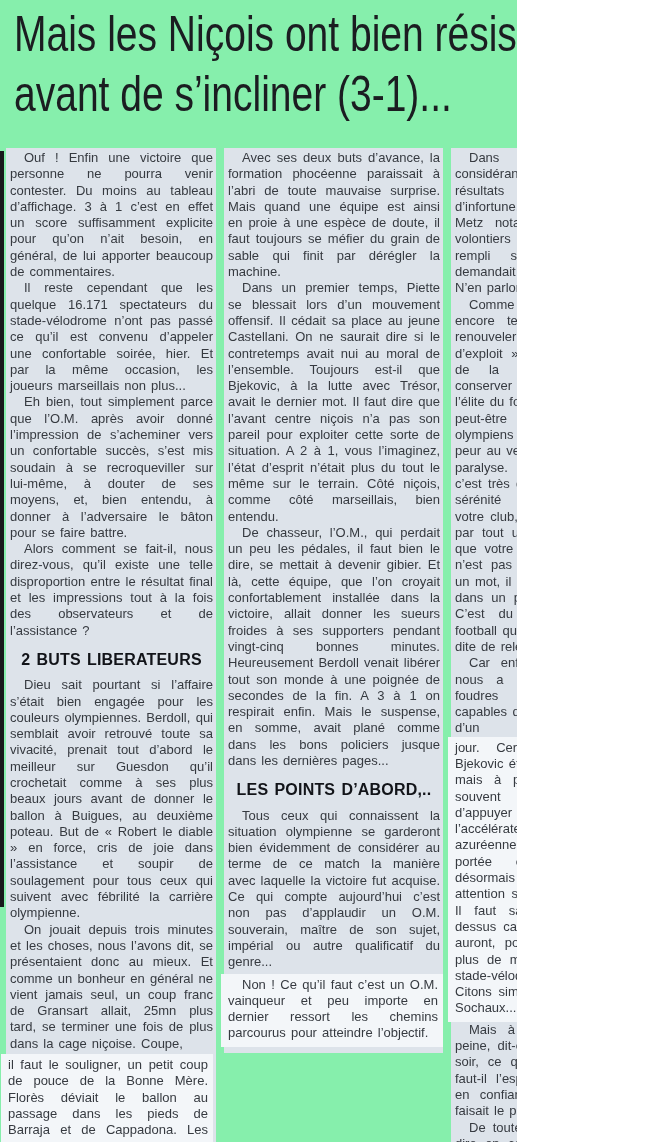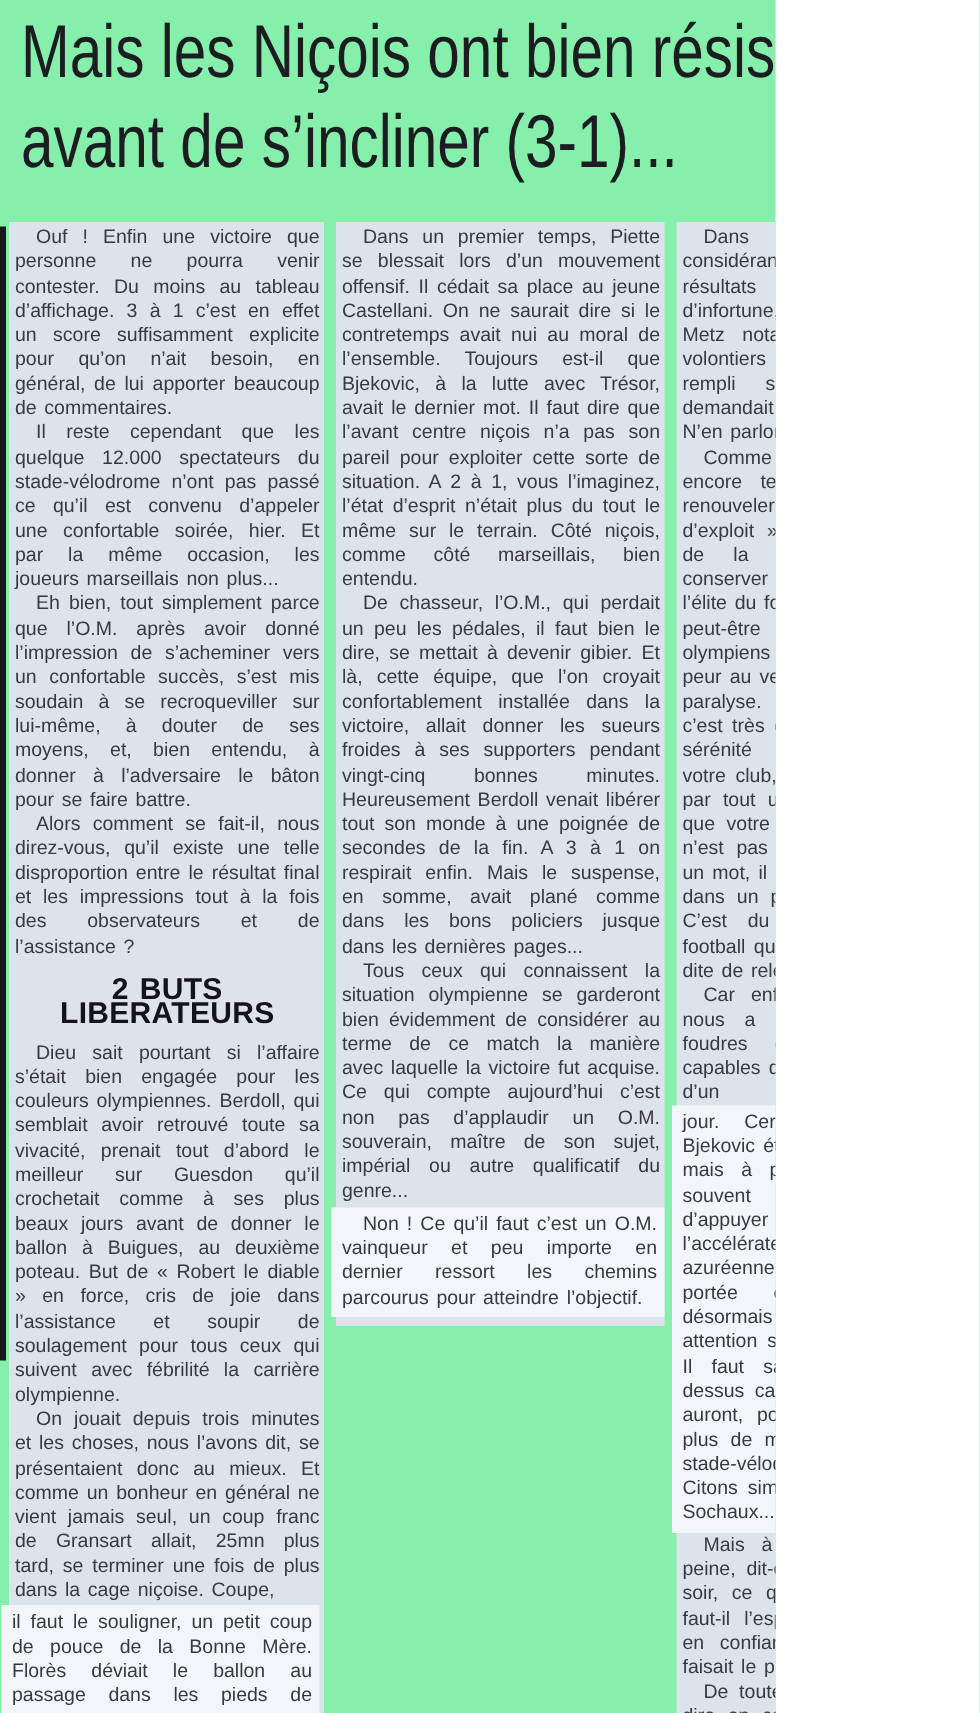--- a/index.html
+++ b/index.html
@@ -42,21 +42,21 @@
     padding:2px 3px 6px 4px;
   }
   .col-1{width:203px;}
   .col-2{width:212px;}
   .col-3{width:210px;}
   .para{margin:0;text-indent:14px;}
   .cont{text-indent:0;}
   .subhead{
     margin:13px 0 9px 0;
     text-align:center;
-    font-size:20px;
+    font-size:16px;
     font-weight:bold;
     letter-spacing:.2px;
     color:#121419;
     text-indent:0;
   }
   .hl-block{
     background:#f3f6f9;
     padding:3px 5px 5px 7px;
   }
   .hl-a{margin-left:-9px;margin-top:2px;}
@@ -84,33 +84,35 @@
 
   <h1 class="headline" style="margin:0;">
     <span class="hl-line">Mais les Niçois ont bien résisté</span><br>
     <span class="hl-line">avant de s’incliner (3-1)...</span>
   </h1>
 
   <div class="cols">
 
     <div class="col col-1">
       <p class="para">Ouf ! Enfin une victoire que personne ne pourra venir contester. Du moins au tableau d’affichage. 3 à 1 c’est en effet un score suffisamment explicite pour qu’on n’ait besoin, en général, de lui apporter beaucoup de commentaires.</p>
-      <p class="para">Il reste cependant que les quelque 12.000 spectateurs du stade-vélodrome n’ont pas passé ce qu’il est convenu d’appeler une confortable soirée, hier. Et par la même occasion, les joueurs marseillais non plus...</p>
+      <p class="para">Il reste cependant que les quelque 16.171 spectateurs du stade-vélodrome n’ont pas passé ce qu’il est convenu d’appeler une confortable soirée, hier. Et par la même occasion, les joueurs marseillais non plus...</p>
       <p class="para">Eh bien, tout simplement parce que l’O.M. après avoir donné l’impression de s’acheminer vers un confortable succès, s’est mis soudain à se recroqueviller sur lui-même, à douter de ses moyens, et, bien entendu, à donner à l’adversaire le bâton pour se faire battre.</p>
       <p class="para">Alors comment se fait-il, nous direz-vous, qu’il existe une telle disproportion entre le résultat final et les impressions tout à la fois des observateurs et de l’assistance ?</p>
       <h2 class="subhead">2 BUTS LIBERATEURS</h2>
       <p class="para">Dieu sait pourtant si l’affaire s’était bien engagée pour les couleurs olympiennes. Berdoll, qui semblait avoir retrouvé toute sa vivacité, prenait tout d’abord le meilleur sur Guesdon qu’il crochetait comme à ses plus beaux jours avant de donner le ballon à Buigues, au deuxième poteau. But de « Robert le diable » en force, cris de joie dans l’assistance et soupir de soulagement pour tous ceux qui suivent avec fébrilité la carrière olympienne.</p>
       <p class="para">On jouait depuis trois minutes et les choses, nous l’avons dit, se présentaient donc au mieux. Et comme un bonheur en général ne vient jamais seul, un coup franc de Gransart allait, 25mn plus tard, se terminer une fois de plus dans la cage niçoise. Coupe,</p>
       <p class="para cont hl-block hl-a">il faut le souligner, un petit coup de pouce de la Bonne Mère. Florès déviait le ballon au passage dans les pieds de Barraja et de Cappadona. Les deux Niçois s’affolaient quelque peu, mais le public était tout heureux de voir le ballon rouler hors de portée de Peyron (29ème).</p>
 
     </div>
 
     <div class="col col-2">
+      <p class="para">Avec ses deux buts d’avance, la formation phocéenne paraissait à l’abri de toute mauvaise surprise. Mais quand une équipe est ainsi en proie à une espèce de doute, il faut toujours se méfier du grain de sable qui finit par dérégler la machine.</p>
       <p class="para">Dans un premier temps, Piette se blessait lors d’un mouvement offensif. Il cédait sa place au jeune Castellani. On ne saurait dire si le contretemps avait nui au moral de l’ensemble. Toujours est-il que Bjekovic, à la lutte avec Trésor, avait le dernier mot. Il faut dire que l’avant centre niçois n’a pas son pareil pour exploiter cette sorte de situation. A 2 à 1, vous l’imaginez, l’état d’esprit n’était plus du tout le même sur le terrain. Côté niçois, comme côté marseillais, bien entendu.</p>
       <p class="para">De chasseur, l’O.M., qui perdait un peu les pédales, il faut bien le dire, se mettait à devenir gibier. Et là, cette équipe, que l’on croyait confortablement installée dans la victoire, allait donner les sueurs froides à ses supporters pendant vingt-cinq bonnes minutes. Heureusement Berdoll venait libérer tout son monde à une poignée de secondes de la fin. A 3 à 1 on respirait enfin. Mais le suspense, en somme, avait plané comme dans les bons policiers jusque dans les dernières pages...</p>
+      <h2 class="subhead">LES POINTS D’ABORD,..</h2>
       <p class="para">Tous ceux qui connaissent la situation olympienne se garderont bien évidemment de considérer au terme de ce match la manière avec laquelle la victoire fut acquise. Ce qui compte aujourd’hui c’est non pas d’applaudir un O.M. souverain, maître de son sujet, impérial ou autre qualificatif du genre...</p>
       <p class="para hl-block hl-c">Non ! Ce qu’il faut c’est un O.M. vainqueur et peu importe en dernier ressort les chemins parcourus pour atteindre l’objectif.</p>
     </div>
 
     <div class="col col-3">
       <p class="para">Dans ce domaine, et en considérant surtout les autres résultats des compagnons d’infortune, victoire de Bastia à Metz notamment, on conviendra volontiers que l’O.M. hier soir a rempli son contrat. On lui demandait de gagner, il l’a fait. N’en parlons plus.</p>
       <p class="para">Comme la saison n’est pas encore terminée et qu’il faudra renouveler encore ce « genre d’exploit » pour se sortir d’abord de la zone dangereuse et conserver ensuite sa place parmi l’élite du football français, il faudrait peut-être conseiller aux joueurs olympiens de se départir de cette peur au ventre qui, visiblement, les paralyse. Nous savons bien que c’est très difficile de garder calme, sérénité et sang-froid, lorsque votre club, comme cela, est tiraillé par tout un tas d’événements. Et que votre situation au classement n’est pas des plus enviables. En un mot, il est plus facile de tomber dans un puits que de s’en sortir. C’est du pareil au même en football quand on est dans la zone dite de relégation.</p>
       <p class="para">Car enfin, Nice, hier soir, ne nous a pas paru un de ces foudres de guerre qui sont capables de désorganiser son hôte d’un</p>
       <p class="para cont hl-block hl-d">jour. Certes, Monsieur Nenad Bjekovic était encore là, et bien là, mais à part lui, Nice n’a pas souvent donné l’impression d’appuyer bien fort sur l’accélérateur. A croire que l’équipe azuréenne, plus ou moins hors de portée en championnat, a désormais rapporté toute son attention sur la Coupe de France. Il faut sans doute insister là-dessus car les prochains visiteurs auront, pour leur part, beaucoup plus de motivation pour sortir du stade-vélodrome en vainqueur. Citons simplement Bastia, Nantes, Sochaux...</p>
       <p class="para">Mais à chaque jour suffit sa peine, dit-on. L’O.M. a gagné hier soir, ce qui lui suffira, du moins faut-il l’espérer, pour se remettre en confiance. L’argument qui lui faisait le plus défaut jusqu’ici.</p>

